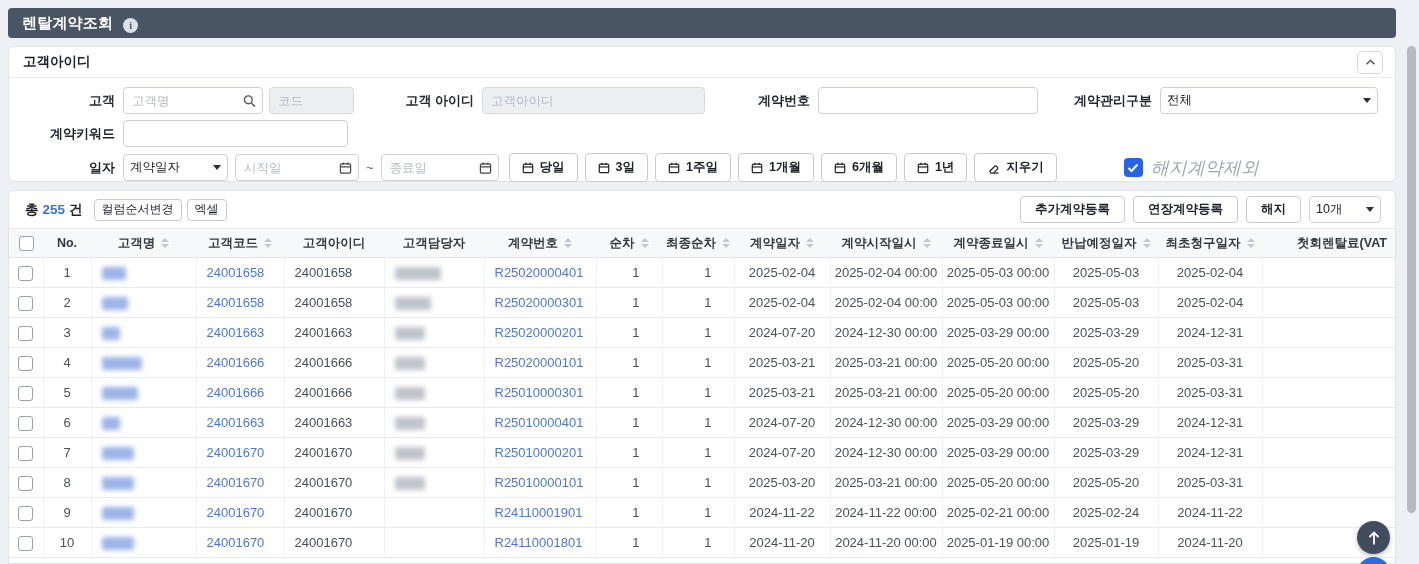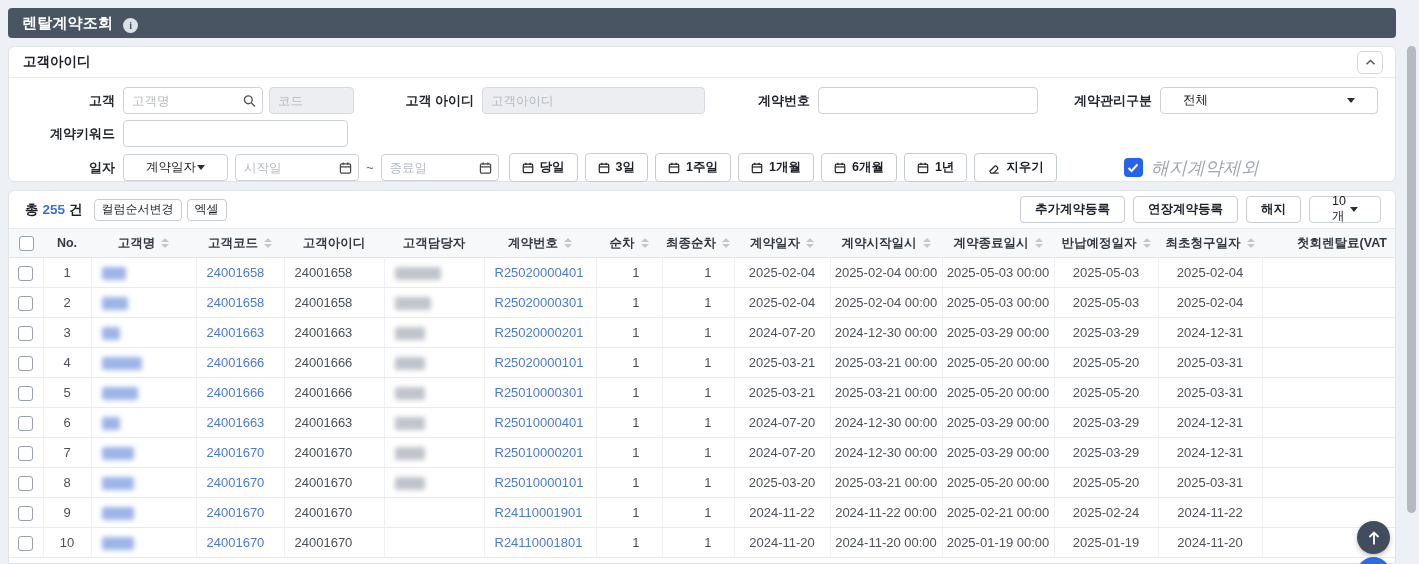--- a/index.html
+++ b/index.html
@@ -53,21 +53,21 @@
     font-size:12.5px; color:#333; padding:0 8px; outline:none;
     font-family:inherit;
   }
   .inp::placeholder{ color:#b3b9c1; }
   .inp:disabled{ background:#eceef2; border-color:#d7dade; }
   .iconwrap{ position:relative; flex:none; display:inline-block; }
   .iconwrap .inp{ width:100%; padding-right:26px; }
   .in-icon{ position:absolute; right:7px; top:50%; transform:translateY(-50%); display:flex; cursor:pointer; }
   .selectbox{
     height:27px; border:1px solid #ccd1d8; border-radius:4px; background:#fff;
-    display:flex; align-items:center; justify-content:space-between; padding:0 22px;
+    display:flex; align-items:center; justify-content:space-between; padding:0 6px;
     font-size:12.5px; color:#222; cursor:pointer; flex:none;
   }
   .caret{ width:0;height:0;border-left:4px solid transparent;border-right:4px solid transparent;border-top:5px solid #2b2f35; }
   .tilde{ margin:0 7px; color:#666; }
   .qbtn{
     height:29px; border:1px solid #c7ccd3; border-radius:4px; background:#fff;
     display:flex; align-items:center; gap:6px; padding:0 12px; margin-right:7px;
     font-size:12.5px; font-weight:bold; color:#1d2127; cursor:pointer; flex:none;
   }
   .chk{

